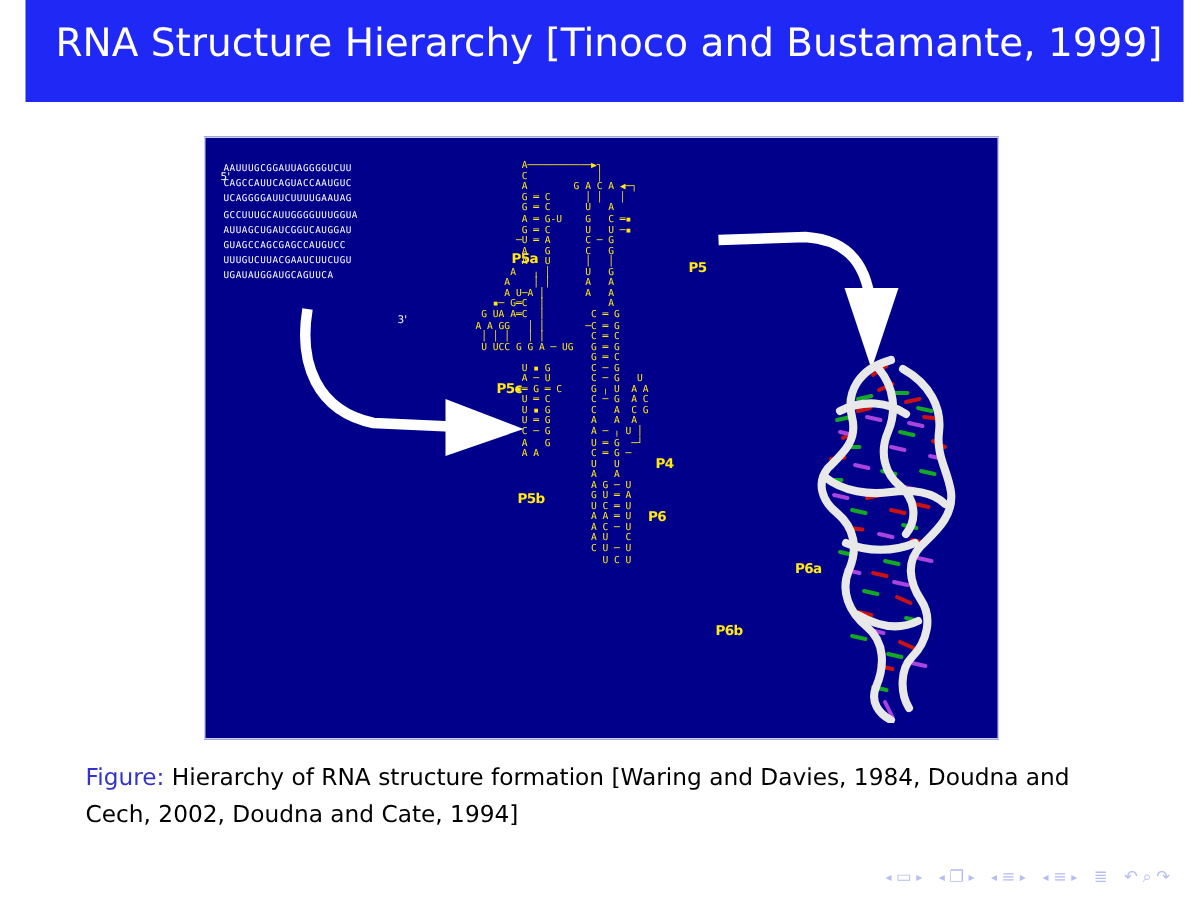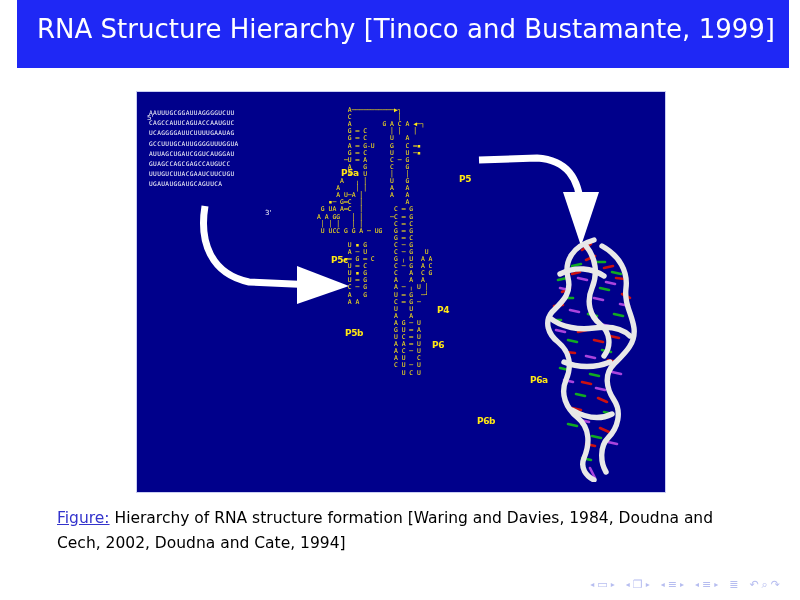--- a/index.html
+++ b/index.html
@@ -112,21 +112,20 @@
     left: 57px;
     top: 506px;
     width: 690px;
     font-family: "DejaVu Sans", sans-serif;
     font-size: 15.5px;
     line-height: 25px;
     color: #000000;
   }
   #caption-label {
     color: #3333cc;
-    text-decoration: underline;
   }
 
   
   #nav-symbols {
     position: absolute;
     left: 420px;
     top: 576px;
     width: 360px;
     height: 18px;
     display: flex;

